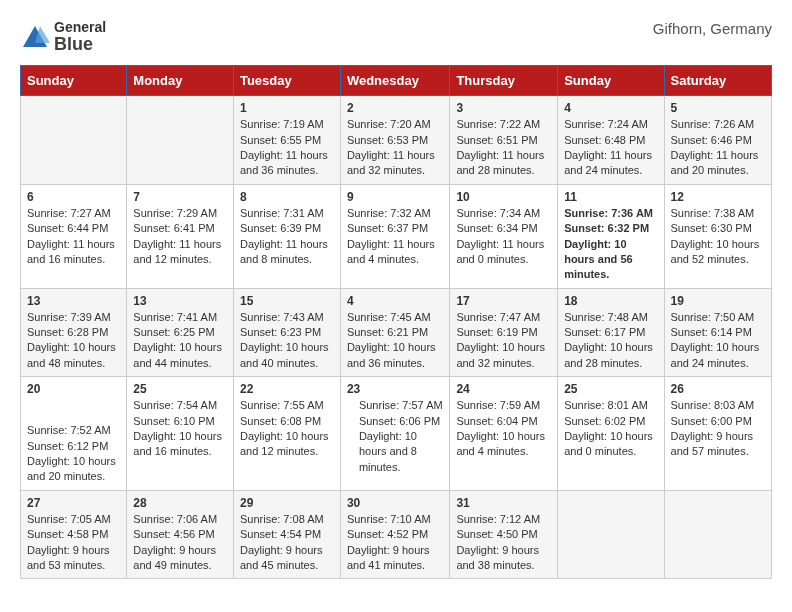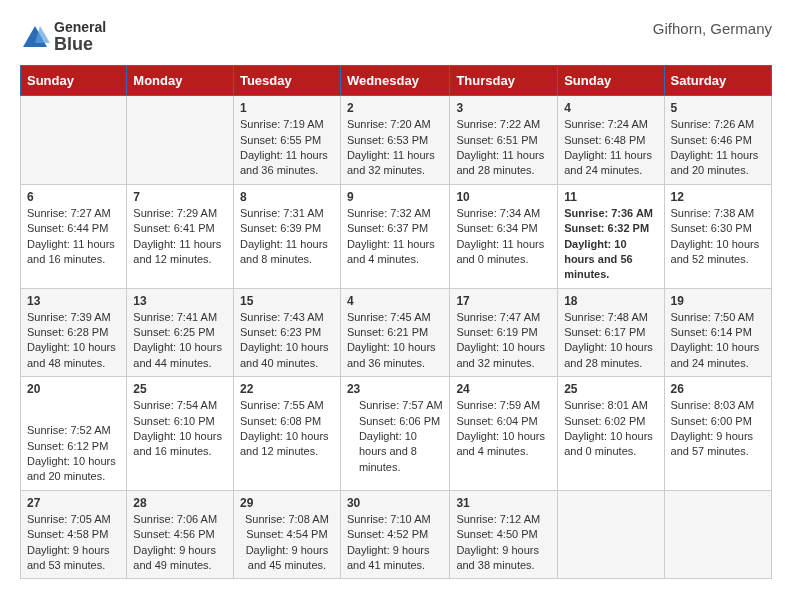--- a/index.html
+++ b/index.html
@@ -302,21 +302,21 @@
 Daylight: 9 hours and 53 minutes.</div>
         </td>
         <td>
           <span class="day-num">28</span>
           <div class="day-info" style="white-space: pre-line;">Sunrise: 7:06 AM
 Sunset: 4:56 PM
 Daylight: 9 hours and 49 minutes.</div>
         </td>
         <td>
           <span class="day-num">29</span>
-          <div class="day-info" style="white-space: pre-line; text-align: center;">Sunrise: 7:08 AM
+          <div class="day-info" style="white-space: pre-line;">Sunrise: 7:08 AM
 Sunset: 4:54 PM
 Daylight: 9 hours and 45 minutes.</div>
         </td>
         <td>
           <span class="day-num">30</span>
           <div class="day-info" style="white-space: pre-line;">Sunrise: 7:10 AM
 Sunset: 4:52 PM
 Daylight: 9 hours and 41 minutes.</div>
         </td>
         <td>

